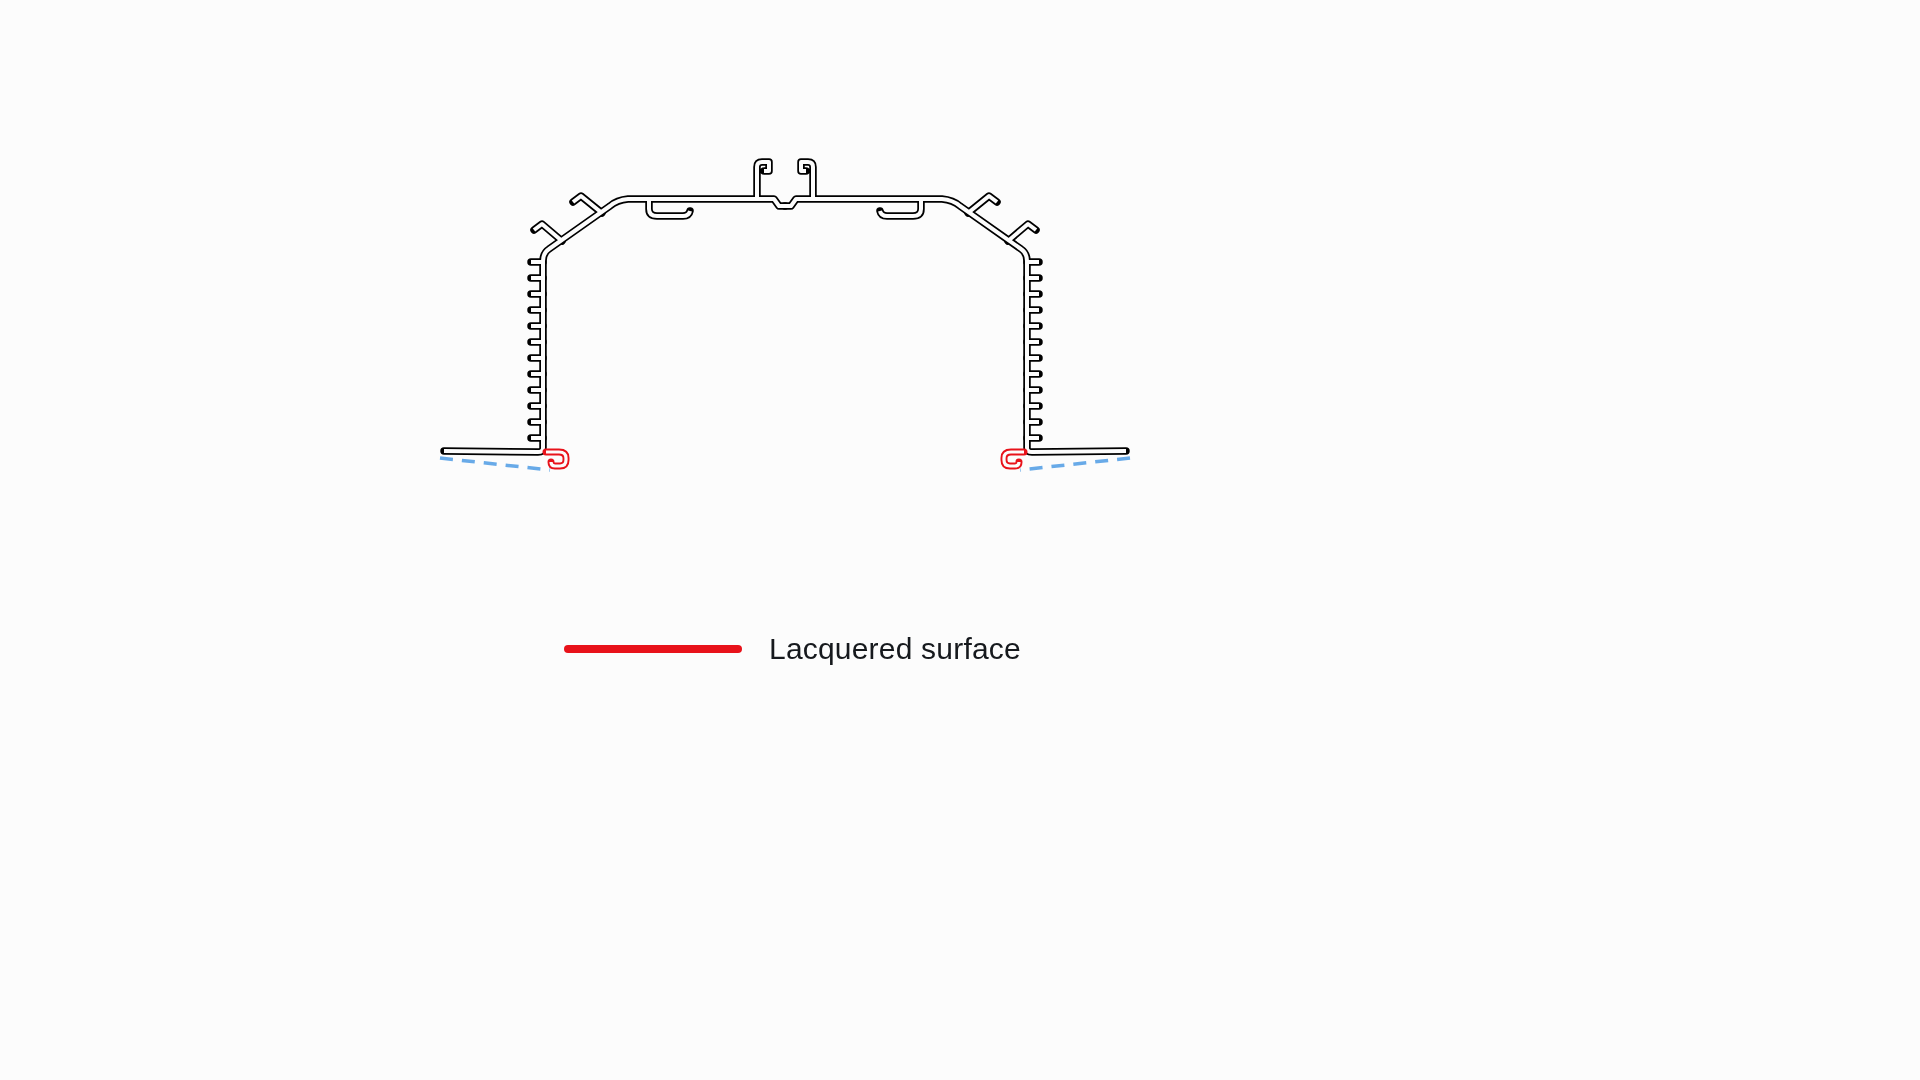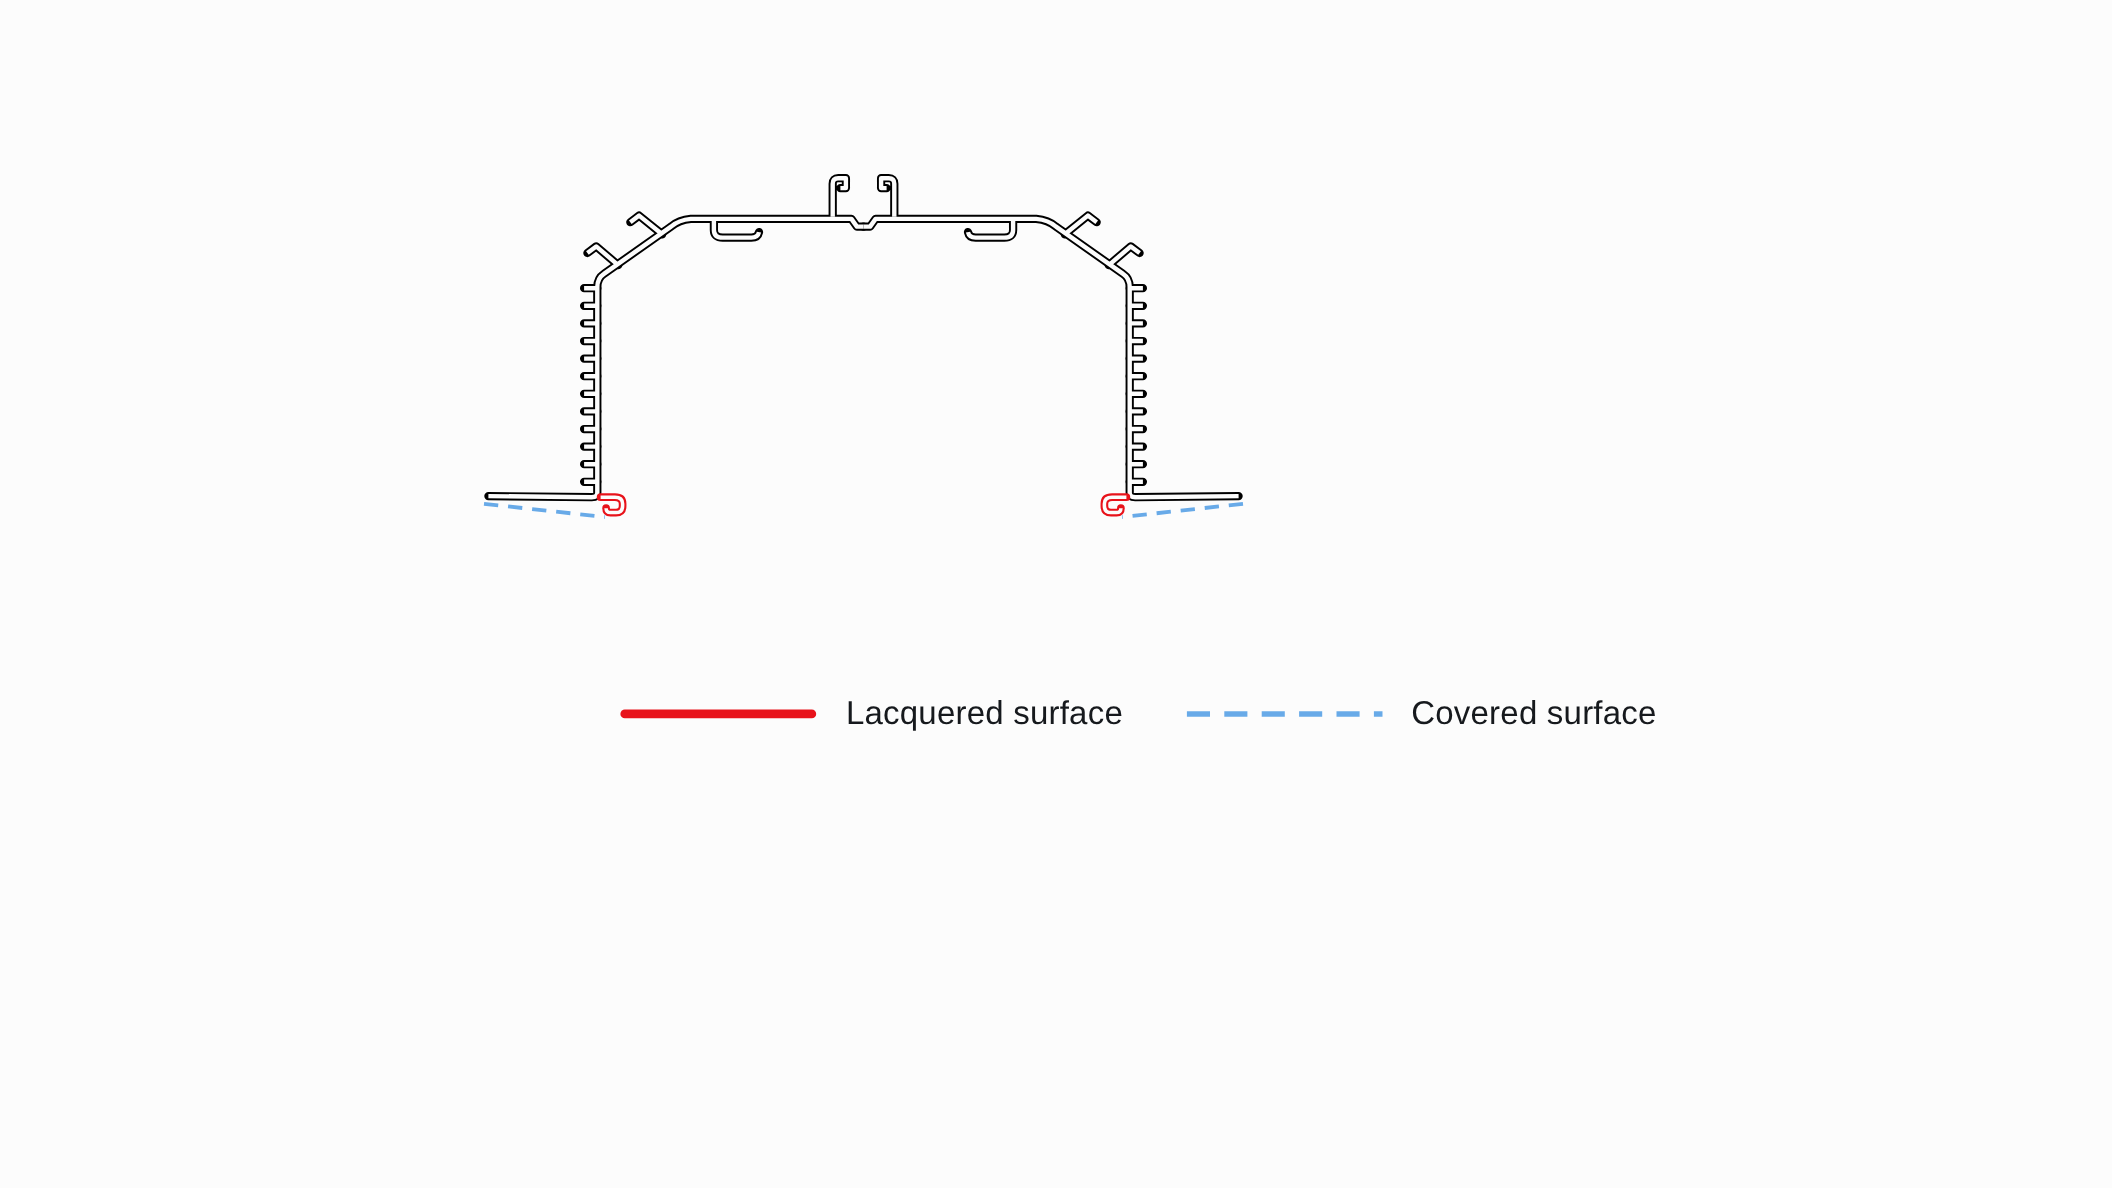--- a/index.html
+++ b/index.html
@@ -15,21 +15,21 @@
   
   .outer{fill:none;stroke-width:7.5;stroke-linecap:round;stroke-linejoin:round;}
   .inner{fill:none;stroke-width:4;stroke-linecap:butt;stroke-linejoin:round;}
   .red-outer{fill:none;stroke-width:7;stroke-linecap:round;stroke-linejoin:round;}
   .red-inner{fill:none;stroke-width:3.2;stroke-linecap:butt;stroke-linejoin:round;}
   .covered-line{fill:none;stroke-width:3.5;stroke-dasharray:13 9;stroke-linecap:butt;}
 
   .legend{
     position:absolute;
     left:563px;top:628px;
-    display:flex;flex-direction:row;gap:56px;justify-content:space-between;
+    display:flex;flex-direction:column;gap:56px;justify-content:space-between;
   }
   .legend-item{display:flex;align-items:center;height:42px;}
   .legend-swatch{width:180px;height:12px;flex:0 0 auto;}
   .legend-label{
     margin-left:26px;
     font-size:30px;
     color:#16191d;
     letter-spacing:0.2px;
     white-space:nowrap;
   }
@@ -88,21 +88,15 @@
 
   <div class="legend">
 
     <div class="legend-item">
       <svg class="legend-swatch" width="180" height="12" viewBox="0 0 180 12">
         <line x1="5" y1="6" x2="175" y2="6" stroke-width="8" stroke-linecap="round" stroke="#e8121a"></line>
       </svg>
       <span class="legend-label">Lacquered surface</span>
     </div>
 
-    <div class="legend-item">
-      <svg class="legend-swatch" width="180" height="12" viewBox="0 0 180 12">
-        <line x1="2" y1="6" x2="180" y2="6" stroke-width="5" stroke-dasharray="21 13" stroke="#68aae8"></line>
-      </svg>
-      <span class="legend-label">Covered surface</span>
-    </div>
 
   </div>
 </div>
 
 </body></html>

